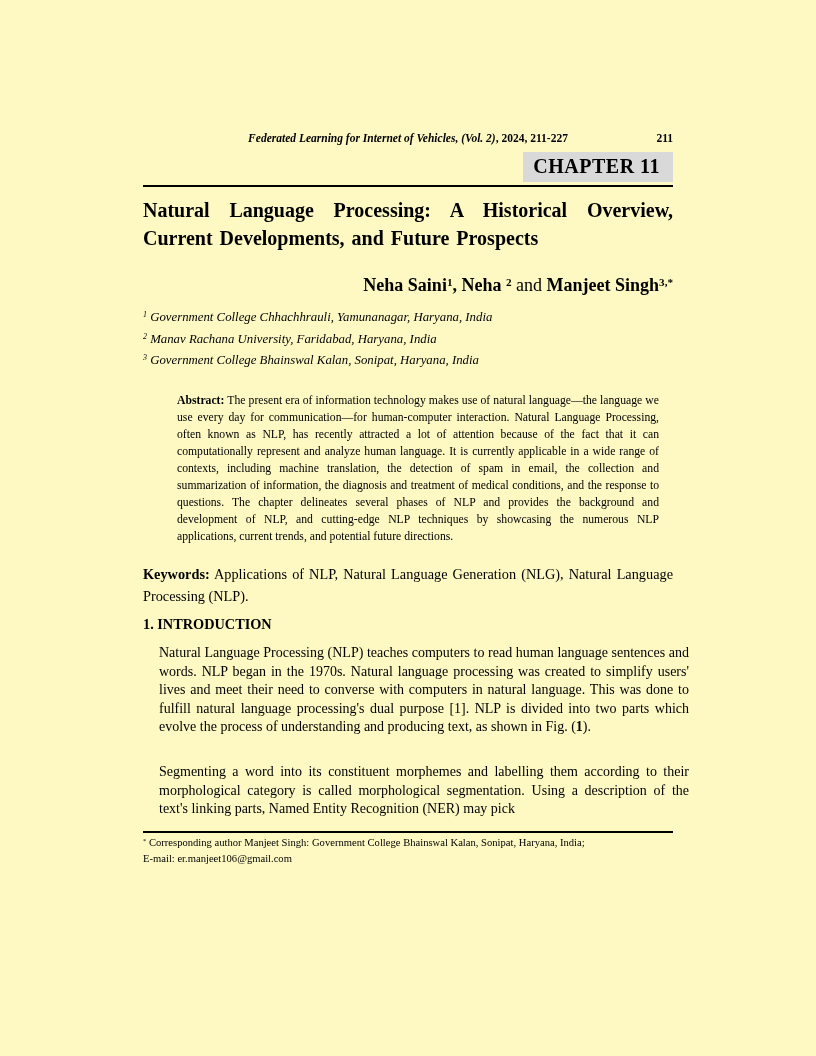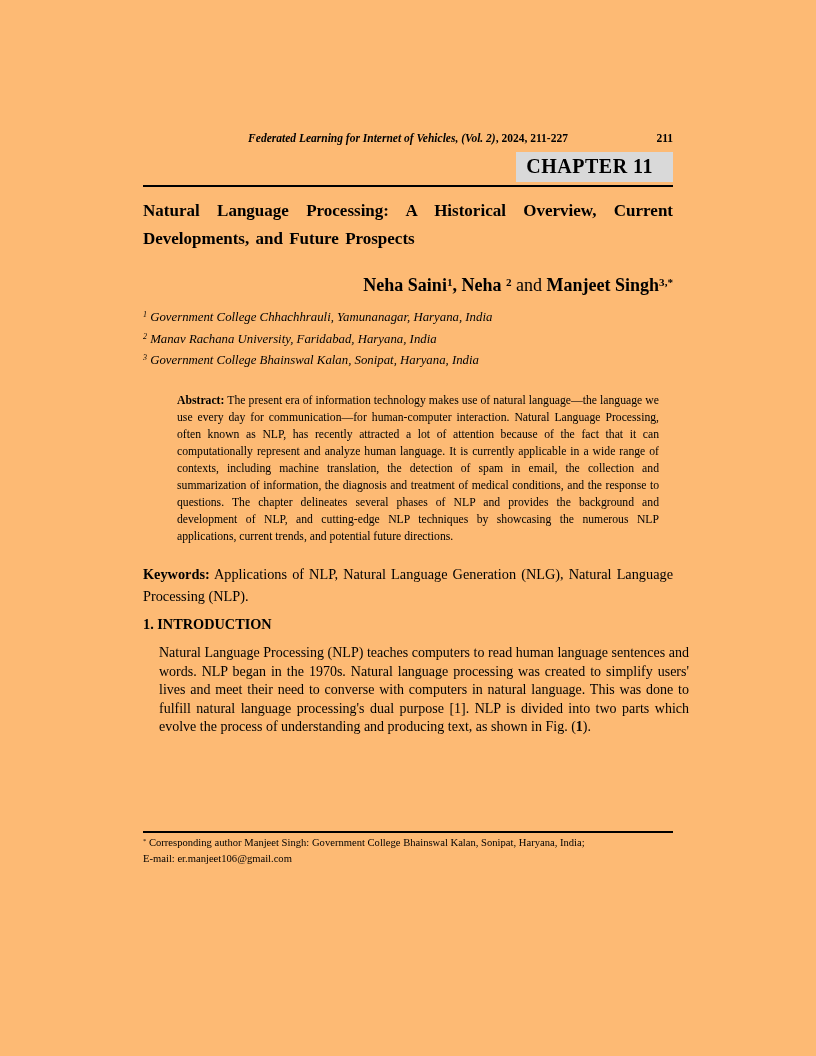--- a/index.html
+++ b/index.html
@@ -1,20 +1,20 @@
 <!DOCTYPE html>
 <html><head>
 <meta charset="utf-8">
 <style>
   html, body { margin: 0; padding: 0; background: #ffffff; }
   .page {
     position: relative;
     width: 816px;
     height: 1056px;
-    background: #fdba74;
+    background: #fef9c3;
     color: #000000;
     font-family: "Liberation Serif", "DejaVu Serif", serif;
     overflow: hidden;
   }
   .blk { position: absolute; left: 143px; width: 530px; }
 
   .journal-header {
     top: 131px;
     font-size: 11.5px;
     font-weight: bold;
@@ -27,28 +27,28 @@
     font-style: normal; font-weight: bold;
   }
 
   .chapter-banner { top: 152px; text-align: right; }
   .chapter-banner .chapter-chip {
     display: inline-block;
     background: #d9d9d9;
     font-size: 20px;
     font-weight: bold;
     letter-spacing: 0.5px;
-    padding: 3px 20px 4px 10px;
+    padding: 3px 13px 4px 10px;
   }
 
   .rule-top { top: 185px; height: 2px; background: #000; }
 
   .article-title {
     top: 197px;
-    font-size: 17px;
+    font-size: 20px;
     font-weight: bold;
     line-height: 27.5px;
     text-align: justify;
     word-spacing: 2px;
   }
 
   .authors-line { top: 275px; font-size: 18px; font-weight: bold; text-align: right; }
   .authors-line .and-sep { font-weight: normal; }
   .sup { font-size: 62%; position: relative; top: -0.45em; }
 
@@ -129,20 +129,21 @@
   </div>
 
   <div class="blk abstract-block"><span class="lbl">Abstract:</span><span> The present era of information technology makes use of natural language—the language we use every day for communication—for human-computer interaction. Natural Language Processing, often known as NLP, has recently attracted a lot of attention because of the fact that it can computationally represent and analyze human language. It is currently applicable in a wide range of contexts, including machine translation, the detection of spam in email, the collection and summarization of information, the diagnosis and treatment of medical conditions, and the response to questions. The chapter delineates several phases of NLP and provides the background and development of NLP, and cutting-edge NLP techniques by showcasing the numerous NLP applications, current trends, and potential future directions.</span></div>
 
   <div class="blk keywords-block"><span class="lbl">Keywords:</span><span> Applications of NLP, Natural Language Generation (NLG), Natural Language Processing (NLP).</span></div>
 
   <div class="blk section-heading">1. INTRODUCTION</div>
 
   <div class="blk body-para para-1"><span>Natural Language Processing (NLP) teaches computers to read human language sentences and words. NLP began in the 1970s. Natural language processing was created to simplify users' lives and meet their need to converse with computers in natural language. This was done to fulfill natural language processing's dual purpose [1]. NLP is divided into two parts which evolve the process of understanding and producing text, as shown in Fig. (</span><span class="fig-bold">1</span><span>).</span></div>
 
+  <div class="blk body-para para-2">Segmenting a word into its constituent morphemes and labelling them according to their morphological category is called morphological segmentation. Using a description of the text's linking parts, Named Entity Recognition (NER) may pick</div>
 
   <div class="blk footnote-rule"></div>
   <div class="blk footnote">
     <div><span class="sup">*</span><span class="lbl"> Corresponding author Manjeet Singh:</span><span> Government College Bhainswal Kalan, Sonipat, Haryana, India;</span></div>
     <div>E-mail: er.manjeet106@gmail.com</div>
   </div>
 
 
 </div>
 

